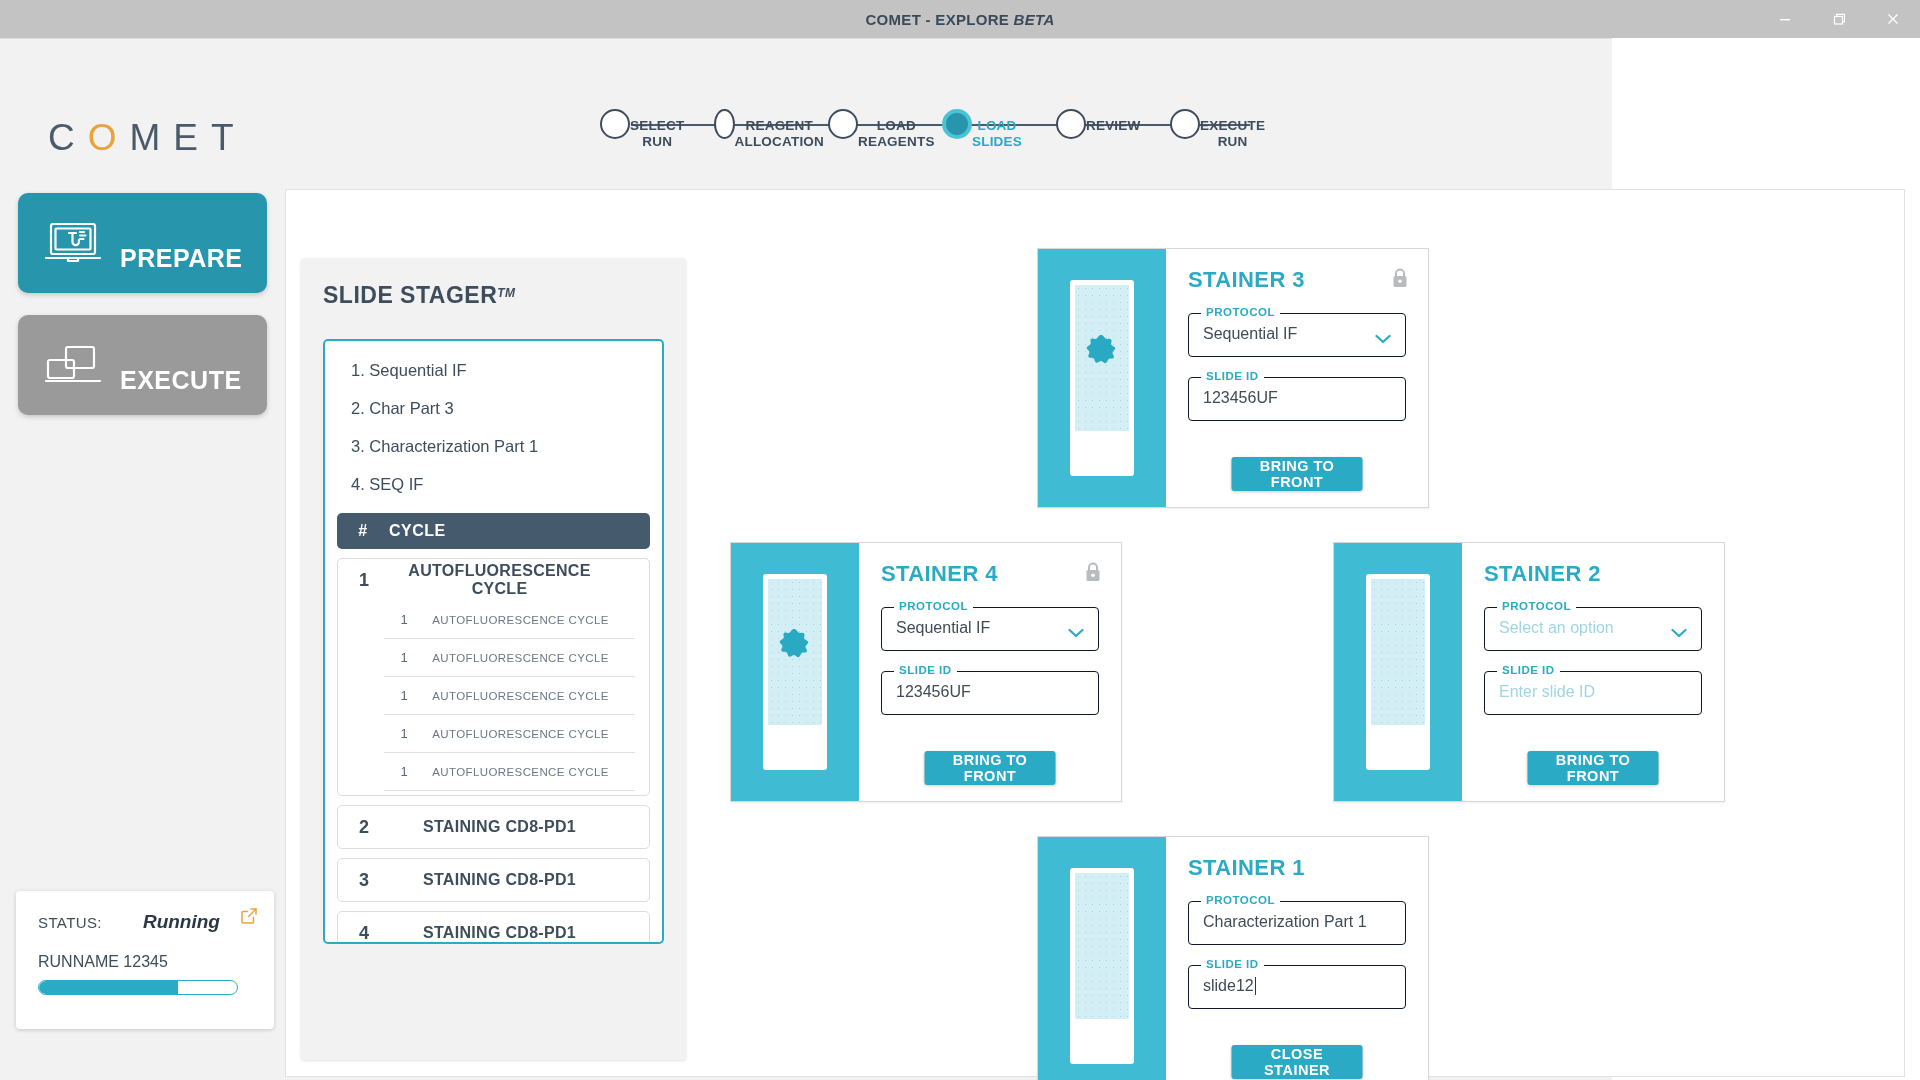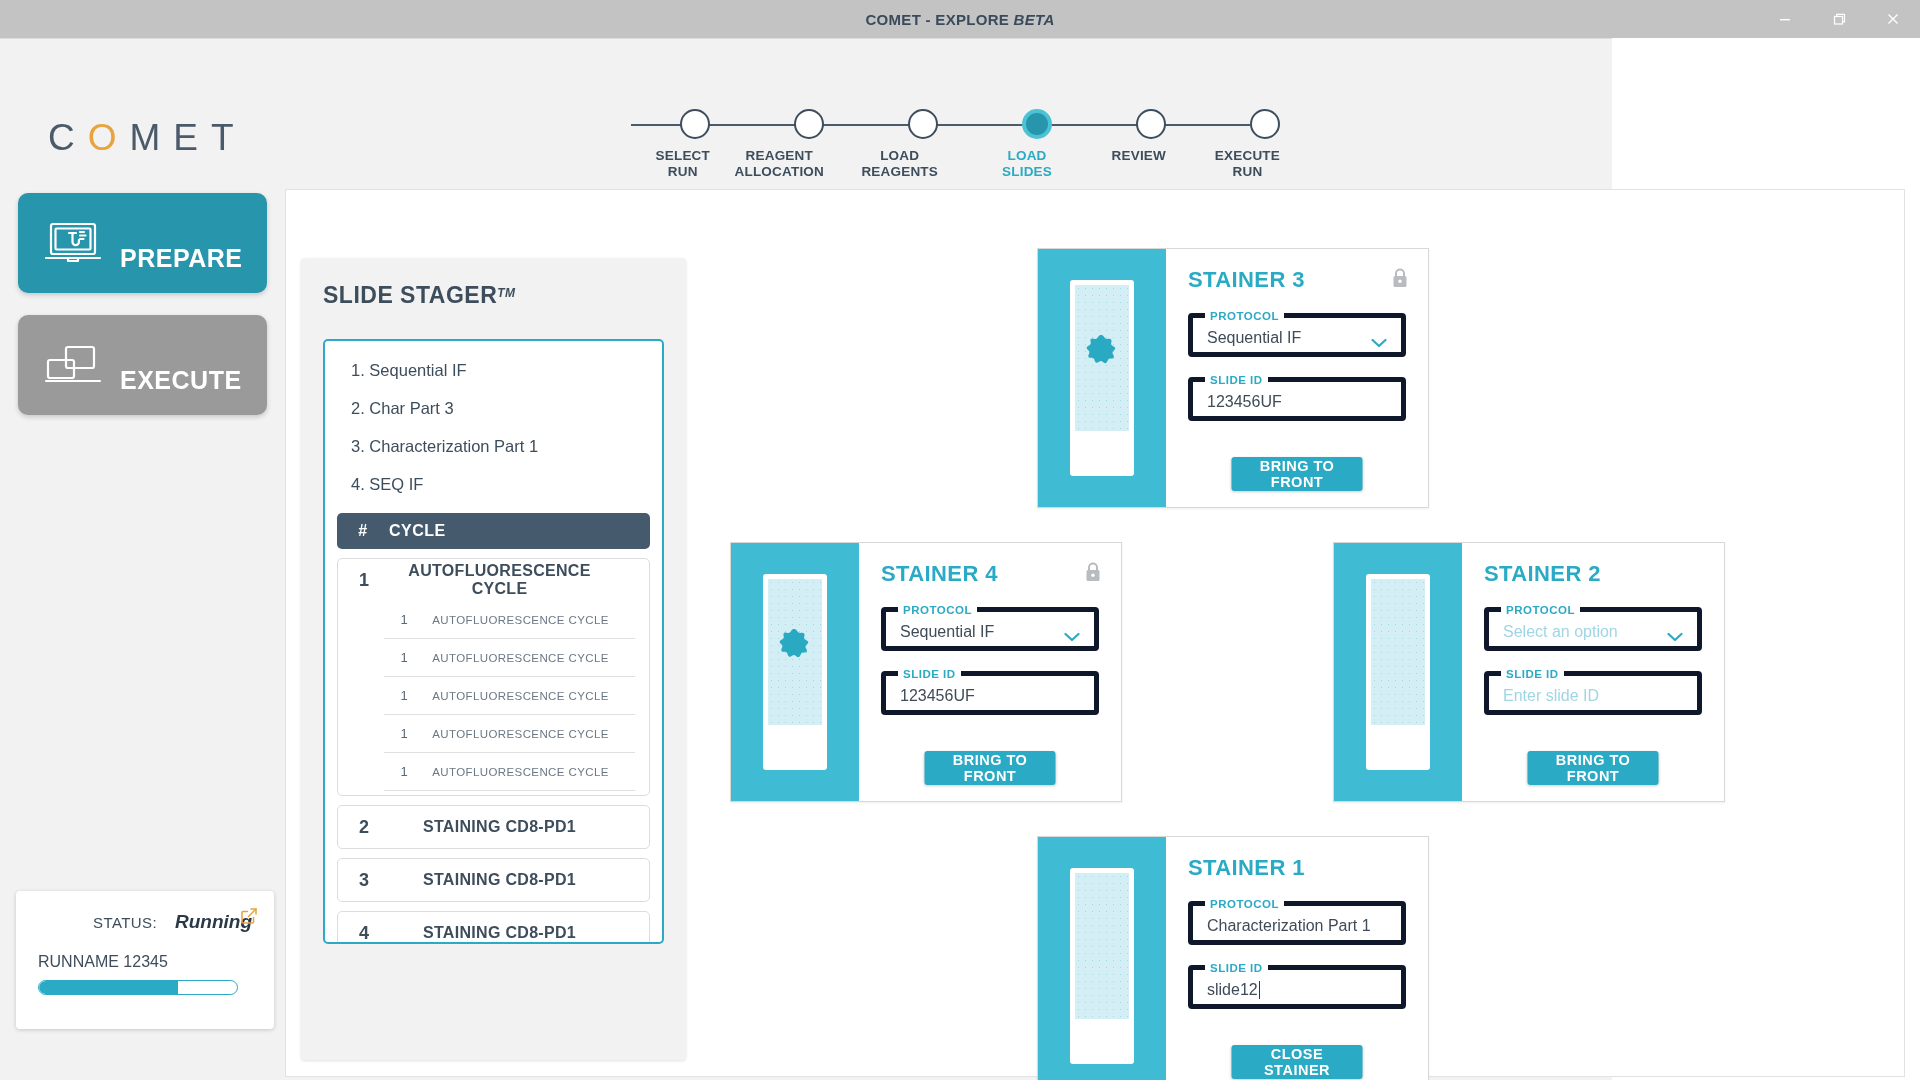--- a/index.html
+++ b/index.html
@@ -58,22 +58,22 @@
   .stepper {
     position: absolute; left: 600px; top: 70px;
     width: 680px; height: 80px;
   }
   .step-line {
     position: absolute; top: 15px; left: 31px;
     width: 619px; height: 2px; background: #4b5a6b;
   }
   .steps { position: absolute; top: 0; left: 0; width: 100%;
     display: flex; justify-content: space-between; }
-  .step { width: 110px; display: flex; flex-direction: column;
-          align-items: flex-end; position: relative; }
+  .step { width: 110px; display: flex; flex-direction: row;
+          align-items: flex-start; position: relative; }
   .dot {
     width: 30px; height: 30px; border-radius: 50%;
     background: #ffffff; border: 2px solid #3d4d5c;
     position: relative; z-index: 2;
   }
   .step.active .dot {
     background: #2795ab; border: 4px solid #4cc3d4;
     width: 30px; height: 30px;
   }
   .step-label {
@@ -101,21 +101,21 @@
   .mode-icon svg { display: block; }
 
   
   .status-card {
     position: absolute; left: 16px; top: 712px;
     width: 258px; height: 138px;
     background: #ffffff; border-radius: 4px;
     box-shadow: 0 1px 4px rgba(0,0,0,.18);
     padding: 20px 22px;
   }
-  .status-row { display: flex; align-items: baseline; gap: 18px; justify-content: flex-end; }
+  .status-row { display: flex; align-items: baseline; gap: 41px; }
   .status-key { font-size: 15px; color: #3d4d5c; letter-spacing: .4px; }
   .status-val { font-size: 19px; color: #2b3947; font-weight: bold; font-style: italic; }
   .ext-icon { position: absolute; right: 16px; top: 16px; }
   .runname { margin-top: 20px; font-size: 16px; color: #3d4d5c; }
   .progress {
     margin-top: 9px; width: 200px; height: 15px;
     border: 1px solid #2aaac4; border-radius: 9px;
     overflow: hidden; background: #ffffff;
   }
   .progress-fill { height: 100%; background: #2aaac4; border-radius: 9px 0 0 9px; }
@@ -216,21 +216,21 @@
   .stainer-body { flex: 1; position: relative; padding: 18px 22px; }
   .stainer-title {
     font-size: 22px; font-weight: bold; color: #2aaac4;
     letter-spacing: .4px;
   }
   .lock { position: absolute; right: 18px; top: 18px; }
 
   .field {
     position: relative; margin-top: 20px;
     height: 44px;
-    border: 5px solid #0f172a; border-radius: 4px;
+    border: 1px solid #0f172a; border-radius: 4px;
   }
   .field-label {
     position: absolute; top: -8px; left: 12px;
     background: #ffffff; padding: 0 5px;
     font-size: 11.5px; font-weight: bold;
     color: #2aaac4; letter-spacing: .5px;
   }
   .field-value {
     position: absolute; left: 14px; top: 11px;
     font-size: 16px; color: #3f4b57;

